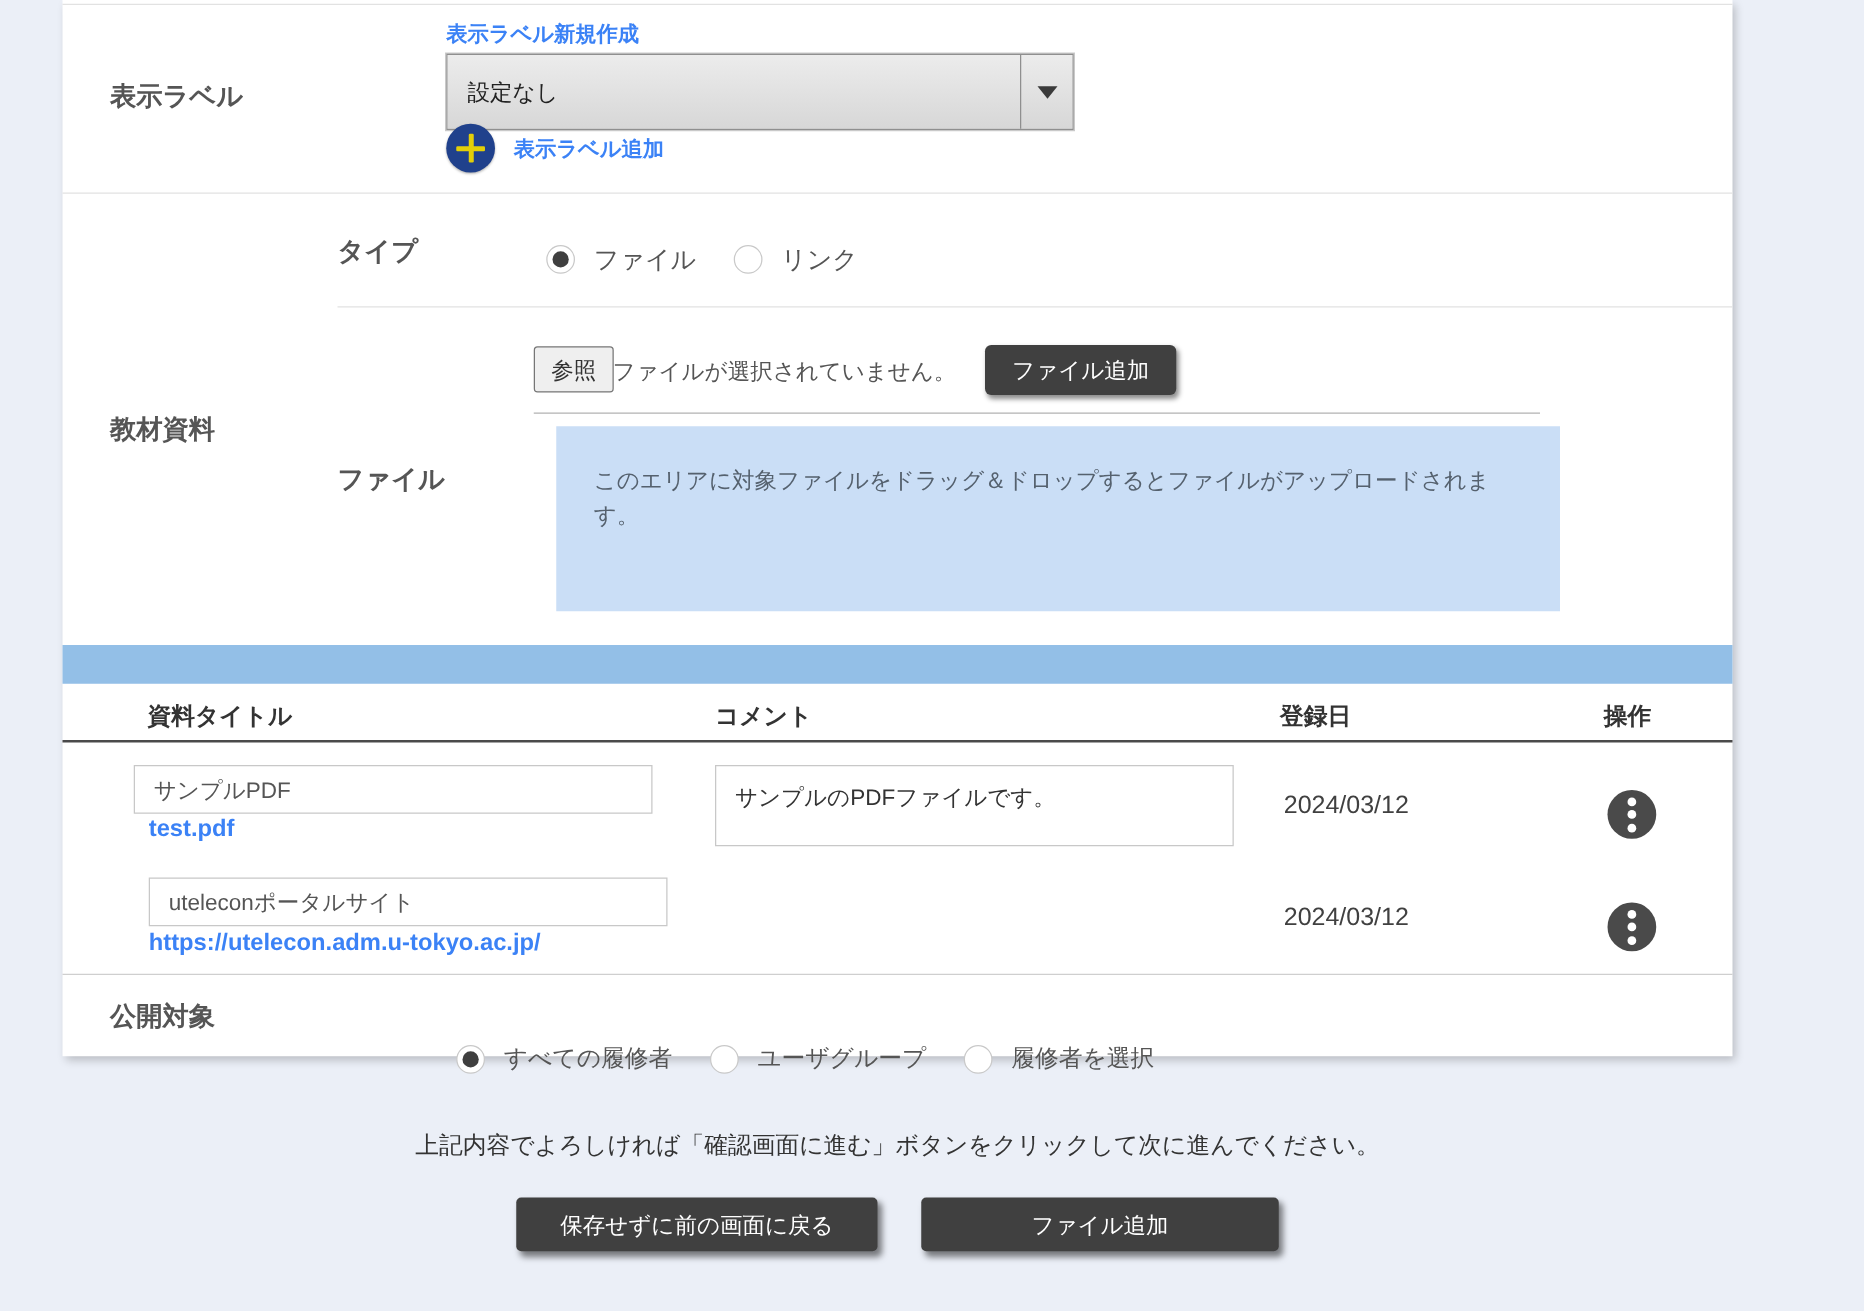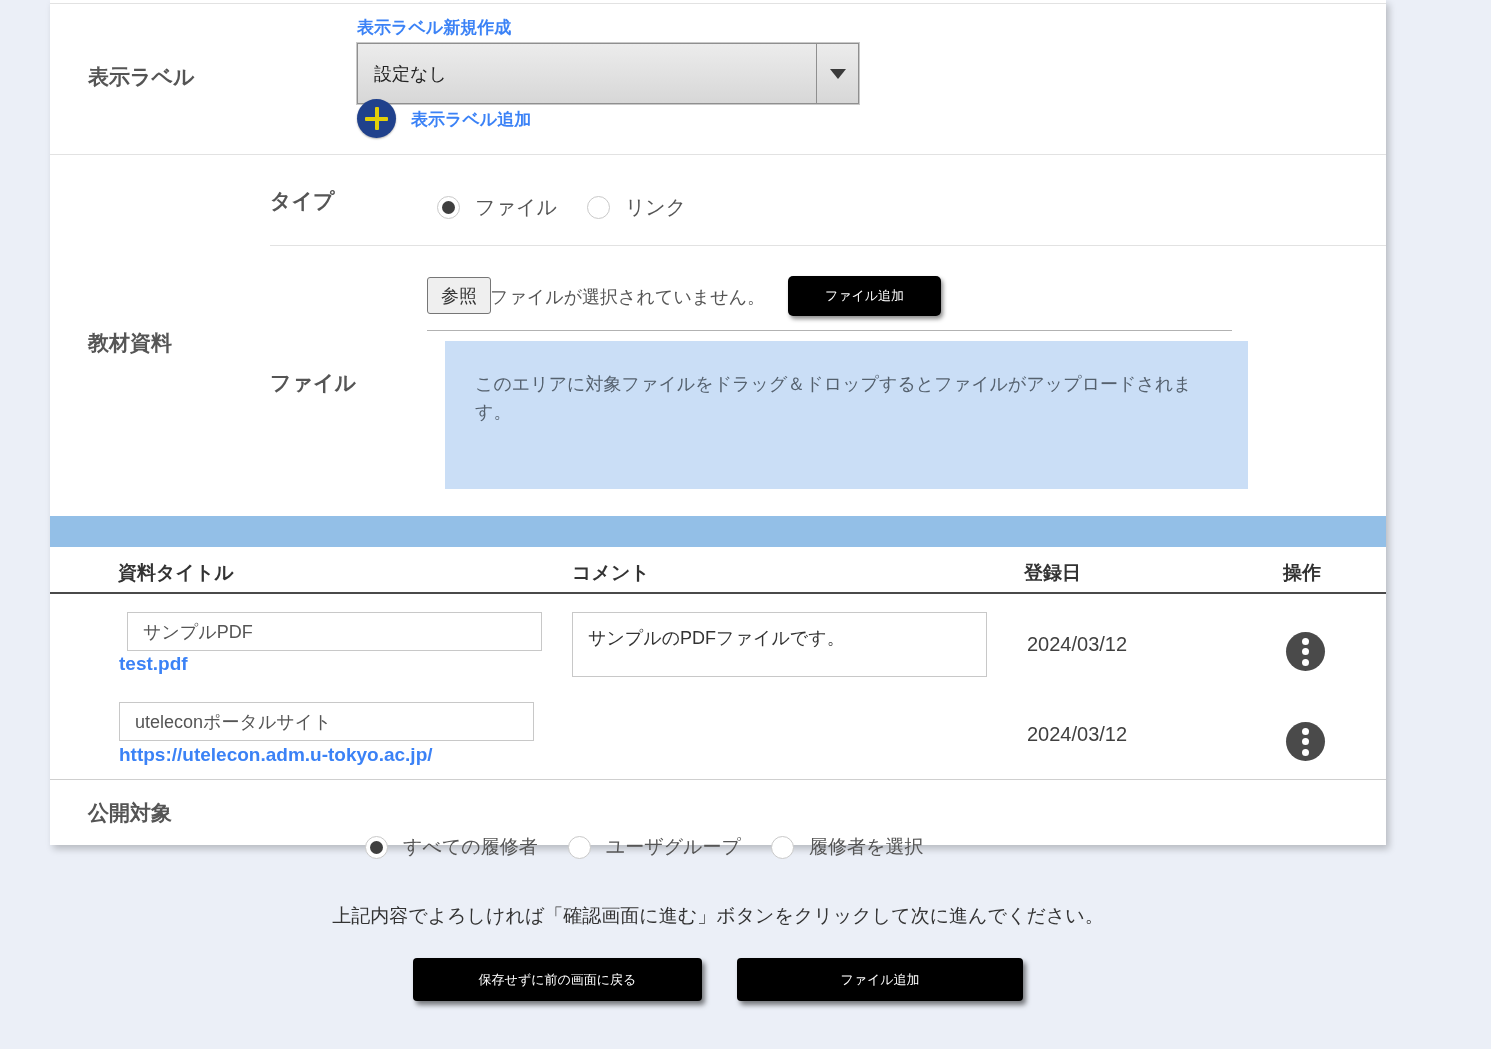--- a/index.html
+++ b/index.html
@@ -64,22 +64,22 @@
 
   
   .browse-btn {
     left:377px; top:277px; height:37px; padding:0 13px;
     background:#efefef; border:1px solid #767676; border-radius:3px;
     font-size:18px; color:#333; display:flex; align-items:center; cursor:pointer;
     font-family:inherit;
   }
   .no-file-text { left:440px; top:285px; font-size:18px; color:#555; }
   .dark-btn {
-    background:#000000; color:#fff; border:none; border-radius:5px;
-    font-size:13px; display:flex; align-items:center; justify-content:center;
+    background:#404040; color:#fff; border:none; border-radius:5px;
+    font-size:18px; display:flex; align-items:center; justify-content:center;
     cursor:pointer; box-shadow:2px 3px 4px rgba(0,0,0,0.45);
     font-family:inherit;
   }
   .add-file-btn { left:738px; top:276px; width:153px; height:40px; }
   .file-hr { left:377px; top:330px; width:805px; height:1px; background:#b2b2b2; }
   .dropzone {
     left:395px; top:341px; width:803px; height:148px;
     background:#cadef6; padding:30px 28px 0 30px;
   }
   .dropzone-text { font-size:18px; color:#55616e; line-height:1.55; width:745px; }
@@ -168,21 +168,21 @@
   </div>
 
   <div class="abs blue-band"></div>
 
   <div class="abs th" style="left:68px;">資料タイトル</div>
   <div class="abs th" style="left:522px;">コメント</div>
   <div class="abs th" style="left:974px;">登録日</div>
   <div class="abs th" style="left:1233px;">操作</div>
   <div class="header-line"></div>
 
-  <input class="title-input" style="left: 77px; top: 612px;" value="サンプルPDF">
+  <input class="title-input" style="left: 57px; top: 612px;" value="サンプルPDF">
   <a class="abs link file-link" style="left:69px;top:653px;">test.pdf</a>
   <div class="comment-box" style="left:522px;top:612px;">サンプルのPDFファイルです。</div>
   <div class="abs date" style="left:977px;top:633px;">2024/03/12</div>
   <button class="kebab" style="left:1236px;top:632px;">
     <i></i>
       <i></i>
       <i></i>
   </button>
 
   <input class="title-input" style="left: 69px; top: 702px;" value="uteleconポータルサイト">

